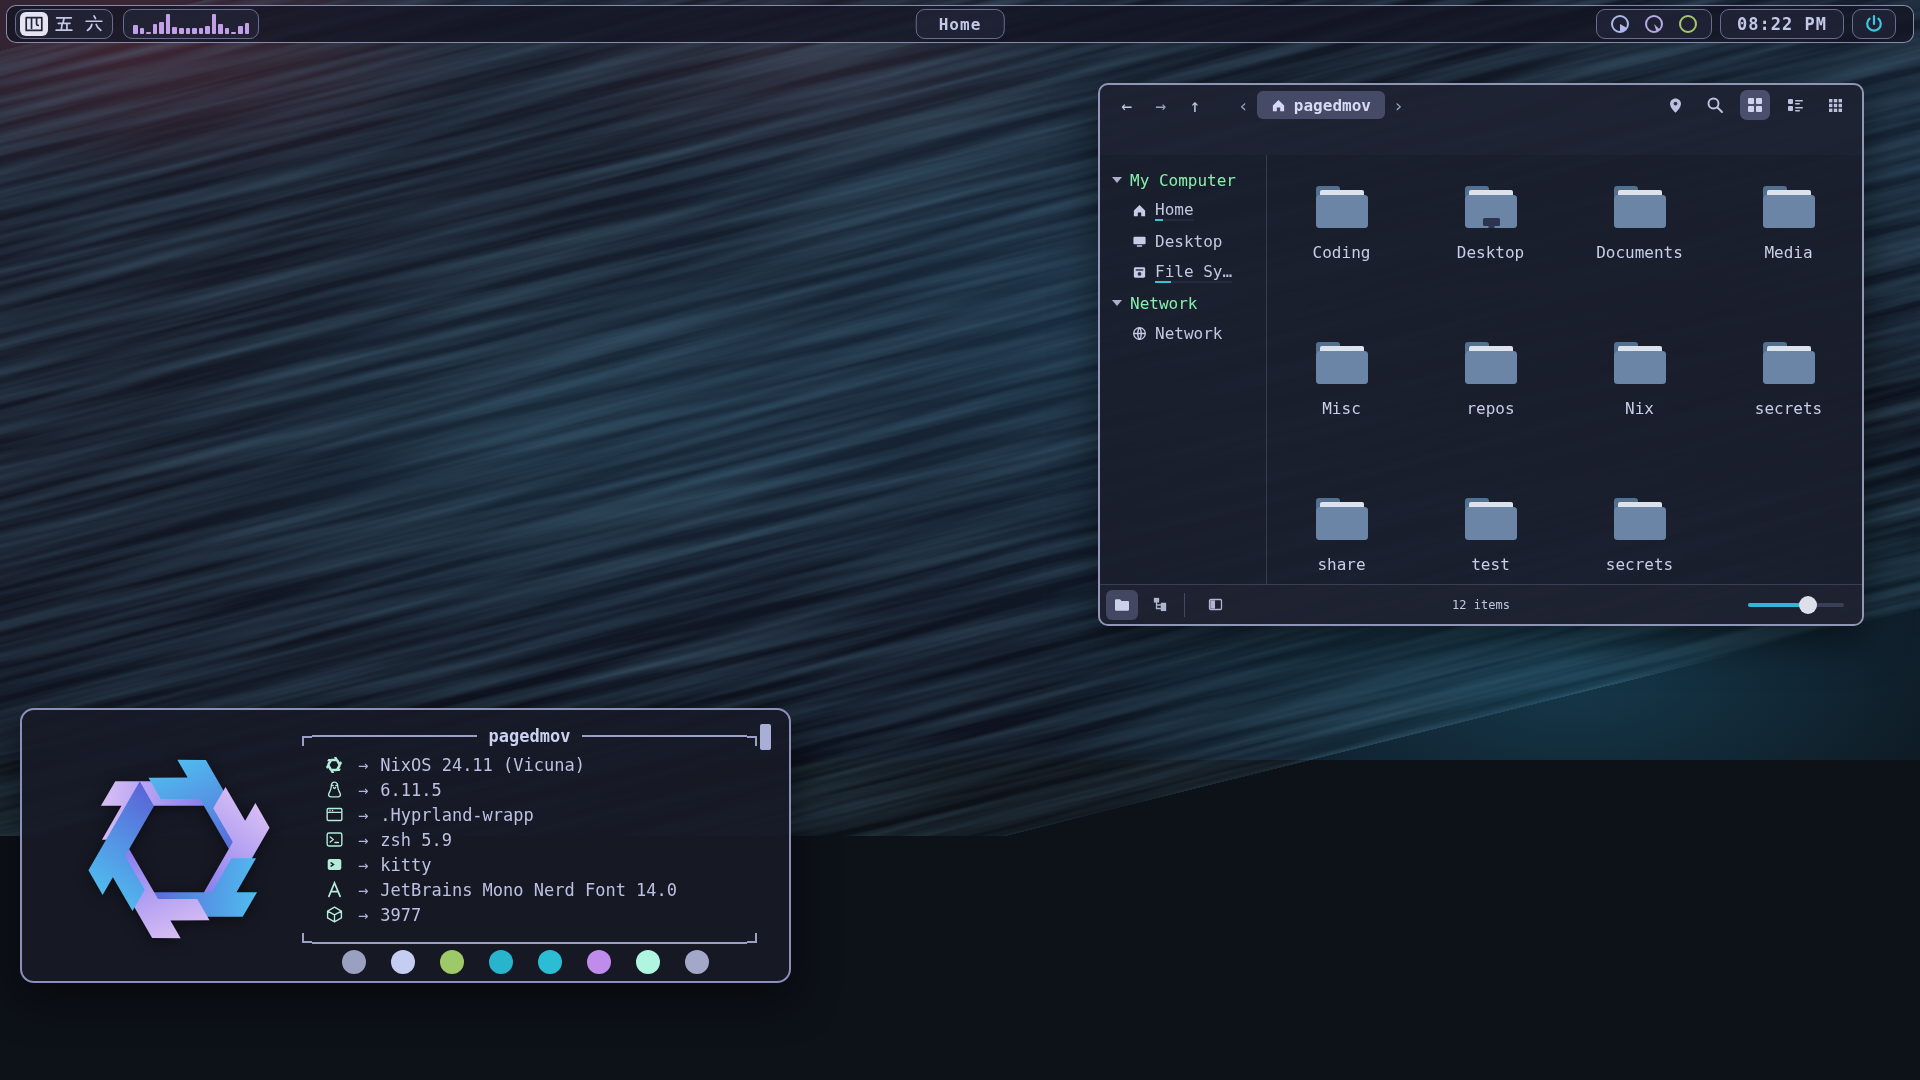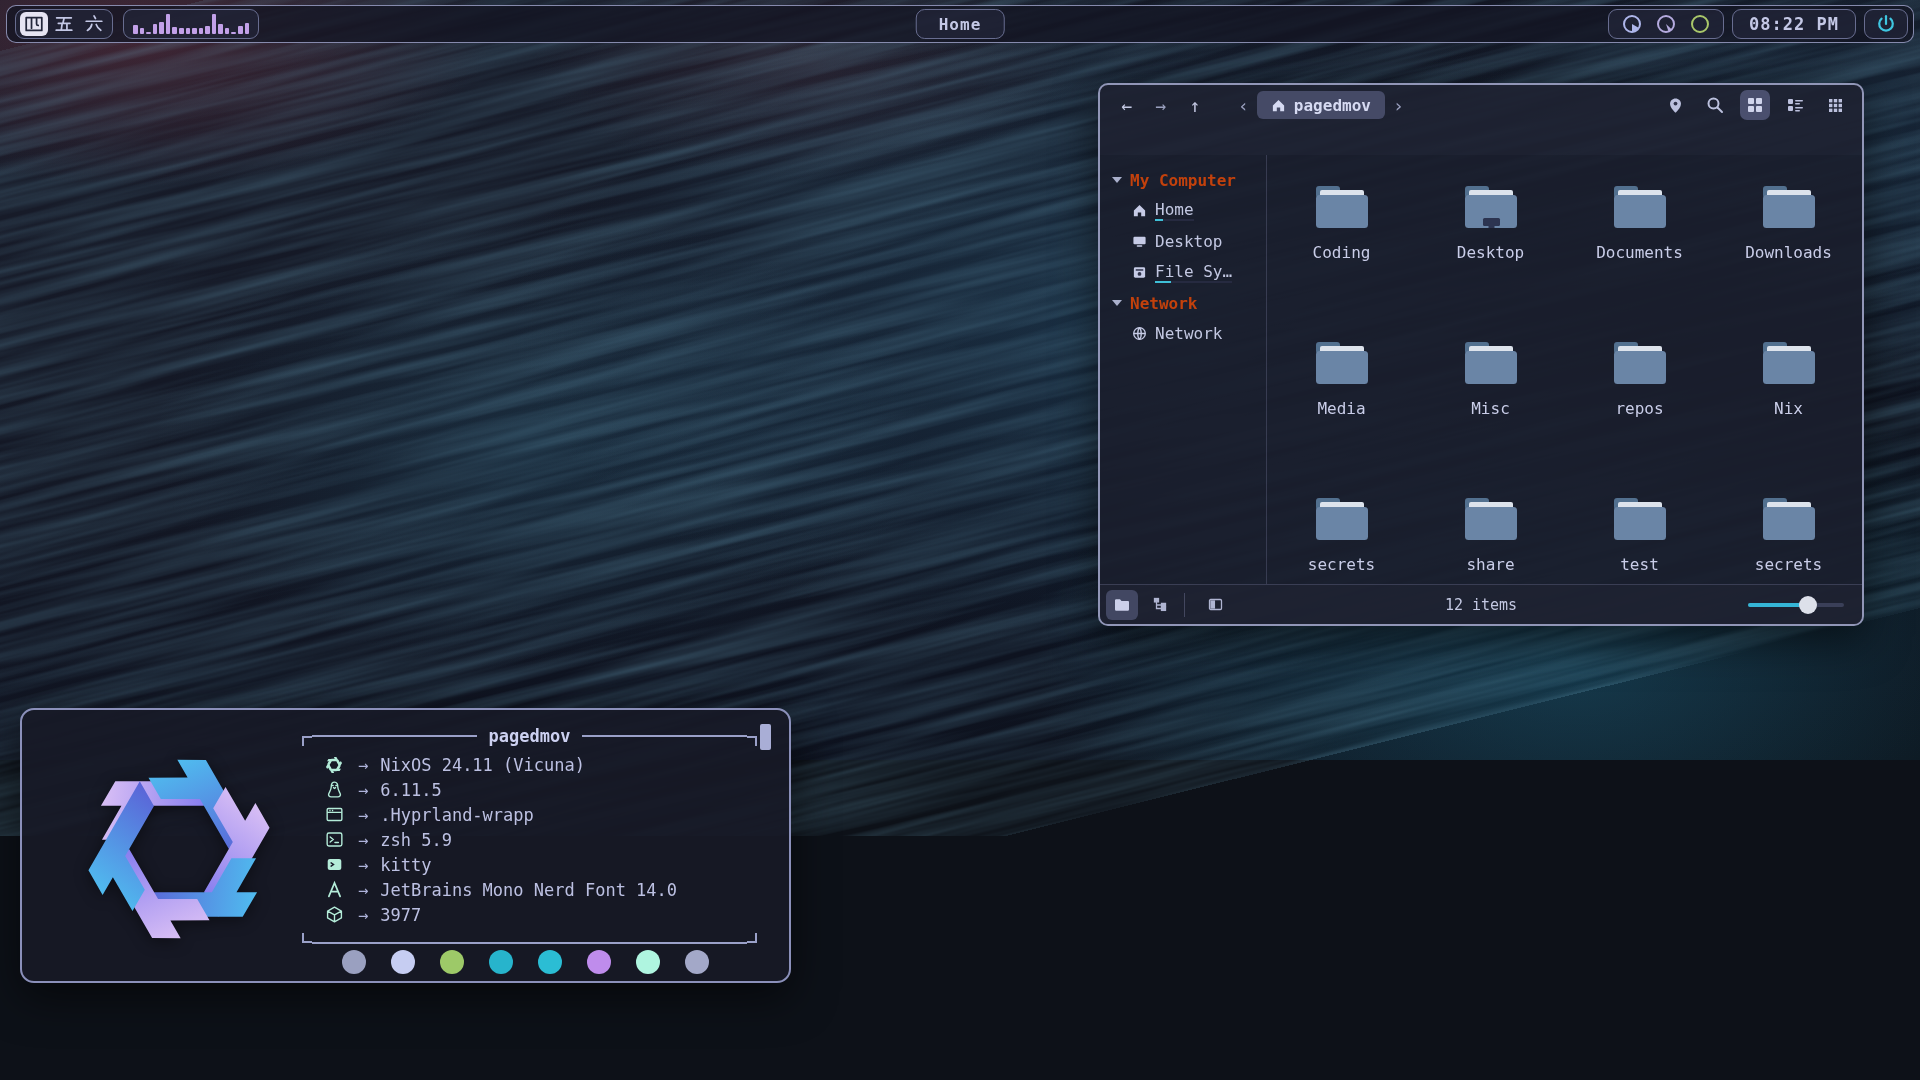--- a/index.html
+++ b/index.html
@@ -18,21 +18,21 @@
       radial-gradient(ellipse 800px 400px at 95% 20%, rgba(60,130,170,0.18), transparent 55%),
       linear-gradient(160deg,#1a1e2c 0%, #131724 35%, #0e1320 70%, #0b0f16 100%);
   }
   .wallpaper svg.noise { position:absolute; inset:-10%; width:120%; height:120%; opacity:.5; }
 
   
   .topbar { position:absolute; left:6px; top:5px; right:6px; height:38px;
     background:rgba(19,21,34,0.78); border:1px solid rgba(154,159,196,0.85);
     border-radius:10px; display:flex; align-items:center; }
   .bar-group-left { display:flex; align-items:center; gap:10px; margin-left:8px; }
-  .bar-group-right { display:flex; align-items:center; gap:8px; margin-left:auto; margin-right:5px; }
+  .bar-group-right { display:flex; align-items:center; gap:8px; margin-left:auto; margin-right:17px; }
   .module { background:rgba(36,39,58,0.65); border:1px solid #686d90; border-radius:9px;
     height:30px; display:flex; align-items:center; color:#c4c8e6; }
   .ws-module { padding:0 4px; gap:2px; }
   .ws-cell { width:28px; height:24px; border-radius:6px; display:flex; align-items:center;
     justify-content:center; color:#c4c8e6; }
   .ws-cell.active { background:#e6e4f2; color:#23263a; }
   .ws-cell svg { display:block; }
   .viz-module { width:136px; padding:0 9px; }
   .viz-wrap { display:flex; align-items:flex-end; gap:2px; height:20px; width:100%; }
   .viz-bar { width:5px; background:#c2a0e8; border-radius:1px; }
@@ -59,41 +59,41 @@
   .crumb-chip { height:28px; background:#454a66; border-radius:6px; display:flex;
     align-items:center; gap:8px; padding:0 14px; font-size:16px; font-weight:bold; color:#d6daf2; }
   .tool-right { margin-left:auto; display:flex; align-items:center; gap:10px; }
   .tool-btn { width:30px; height:30px; border-radius:7px; display:flex; align-items:center;
     justify-content:center; }
   .tool-btn.active { background:#4a4f6e; }
   .fm-body { position:absolute; top:70px; bottom:40px; left:0; right:0; display:flex;
     background:rgba(17,19,30,0.25); }
   .fm-sidebar { width:167px; padding:10px 0 0 10px; font-size:16px; flex:none;
     border-right:1px solid rgba(125,130,165,0.30); }
-  .side-section { display:flex; align-items:center; gap:8px; height:30px; font-weight:bold; color:#c2410c; }
+  .side-section { display:flex; align-items:center; gap:8px; height:30px; font-weight:normal; color:#86efac; }
   .tri { width:0; height:0; border-left:5px solid transparent; border-right:5px solid transparent;
     border-top:6px solid #aab0cc; margin-left:2px; }
   .side-item { display:flex; align-items:center; gap:8px; height:31px; padding-left:22px; }
   .side-item .lbl { position:relative; }
   .side-item .lbl.linked { border-bottom:2px solid transparent;
     border-image:linear-gradient(90deg,#3fc0d8 0 22%, #262a40 22% 100%) 1; }
   .fm-files { flex:1; position:relative; }
   .grid { position:absolute; left:0; top:0; right:8px; display:grid;
     grid-template-columns:repeat(4,149px); padding-top:12px; }
   .fcell { height:156px; display:flex; flex-direction:column; align-items:center; }
   .fcell svg { margin-top:14px; }
   .fcell .fname { margin-top:10px; font-size:16px; color:#c9cde8; }
   .fm-status { position:absolute; left:0; right:0; bottom:0; height:40px;
     border-top:1px solid rgba(125,130,165,0.30); display:flex; align-items:center;
     background:rgba(30,33,49,0.6); }
   .st-btn { width:32px; height:30px; margin-left:6px; border-radius:6px; display:flex;
     align-items:center; justify-content:center; }
   .st-btn.active { background:#424762; }
   .st-sep { width:1px; height:24px; background:rgba(125,130,165,0.4); margin:0 8px; }
-  .st-items { position:absolute; left:50%; transform:translateX(-50%); font-size:15px; color:#c3c8e2; }
+  .st-items { position:absolute; left:50%; transform:translateX(-50%); font-size:12px; color:#c3c8e2; }
   .st-zoom { margin-left:auto; margin-right:18px; position:relative; width:96px; height:18px; }
   .zoom-track { position:absolute; top:7px; left:0; right:0; height:4px; border-radius:2px; background:#3a3f58; }
   .zoom-fill { position:absolute; top:7px; left:0; height:4px; border-radius:2px; background:#35b5d6; }
   .zoom-handle { position:absolute; top:0; width:18px; height:18px; border-radius:50%; background:#dde0ea; }
 
   
   .term { position:absolute; left:20px; top:708px; width:771px; height:275px;
     background:rgba(23,25,38,0.92); border:2px solid #8b90ba; border-radius:14px;
     box-shadow:0 14px 44px rgba(0,0,0,0.55); color:#bcc0e2; }
   .nix-logo { position:absolute; left:44px; top:26px; width:226px; height:226px;
@@ -354,26 +354,20 @@
             <div class="fcell">
               <svg width="64" height="52" viewBox="0 0 64 52">
                 <use href="#folder-base"></use>
               </svg>
               <span class="fname">Documents</span>
             </div>
             <div class="fcell">
               <svg width="64" height="52" viewBox="0 0 64 52">
                 <use href="#folder-base"></use>
               </svg>
-              <span class="fname">Downloads</span>
-            </div>
-            <div class="fcell">
-              <svg width="64" height="52" viewBox="0 0 64 52">
-                <use href="#folder-base"></use>
-              </svg>
               <span class="fname">Media</span>
             </div>
             <div class="fcell">
               <svg width="64" height="52" viewBox="0 0 64 52">
                 <use href="#folder-base"></use>
               </svg>
               <span class="fname">Misc</span>
             </div>
             <div class="fcell">
               <svg width="64" height="52" viewBox="0 0 64 52">

